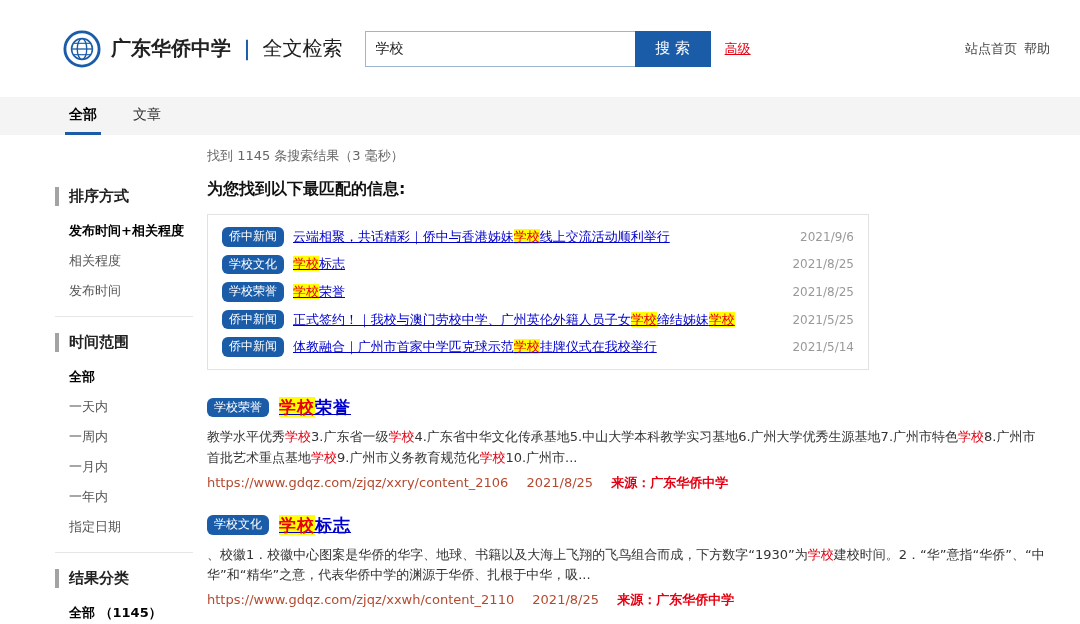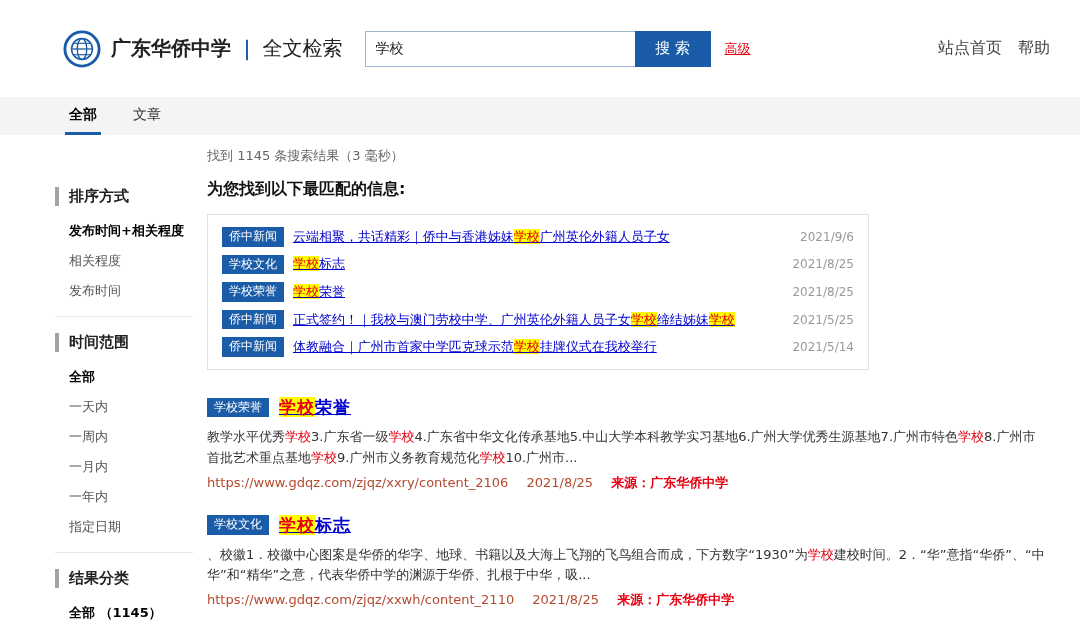--- a/index.html
+++ b/index.html
@@ -11,21 +11,21 @@
   .brand { display:flex; align-items:center; }
   .logo { width:38px; height:38px; flex:0 0 auto; }
   .brand-text { margin-left:10px; font-size:20px; color:#222; white-space:nowrap; }
   .site-name { font-weight:bold; color:#222; }
   .brand-sep { color:#1a5ca8; margin:0 6px; font-weight:bold; }
   .app-name { color:#222; }
   .searchbar { display:flex; align-items:center; margin-left:22px; }
   .search-input { width:270px; height:36px; border:1px solid #9db6cf; border-right:none; padding:0 10px; font-size:14px; color:#222; outline:none; font-family:inherit; }
   .search-btn { width:76px; height:36px; background:#1a5ca8; color:#fff; border:none; font-size:15px; cursor:pointer; font-family:inherit; white-space:nowrap; }
   .advanced-link { margin-left:14px; font-size:13px; color:#e60012; text-decoration:underline; cursor:pointer; }
-  .top-links { margin-left:auto; font-size:16px; color:#444; display:flex; gap:16px; align-items:flex-end; }
+  .top-links { margin-left:auto; font-size:13px; color:#444; display:flex; gap:7px; align-items:flex-end; }
   .top-links span { cursor:pointer; }
 
   
   .tabbar { height:38px; background:#f4f4f4; display:flex; align-items:stretch; padding-left:65px; }
   .tab { display:flex; align-items:center; padding:0 4px; margin-right:28px; font-size:14px; color:#333; cursor:pointer; border-bottom:3px solid transparent; }
   .tab.active { font-weight:bold; color:#000; border-bottom:3px solid #1a5ca8; }
 
   
   .content { display:flex; padding:0 35px 0 55px; }
   .sidebar { width:138px; flex:0 0 auto; padding-top:36px; }
@@ -37,21 +37,21 @@
   .side-title { font-size:15px; font-weight:bold; color:#222; border-left:4px solid #a3a3a3; padding-left:10px; margin-bottom:10px; }
   .side-item { font-size:13px; color:#555; padding:6px 0 6px 14px; cursor:pointer; white-space:nowrap; }
   .side-item.active { color:#000; font-weight:bold; }
 
   
   .results-summary { font-size:13px; color:#666; margin-bottom:14px; }
   .best-heading { font-size:16px; font-weight:bold; color:#111; margin-bottom:14px; }
 
   .best-box { width:662px; border:1px solid #e2e2e2; padding:8px 14px; margin-bottom:26px; }
   .bm-row { display:flex; align-items:center; padding:4px 0; }
-  .badge { display:inline-block; background:#1a5ca8; color:#fff; font-size:12px; line-height:1.3; padding:2px 7px; border-radius:0; white-space:nowrap; flex:0 0 auto; }
+  .badge { display:inline-block; background:#1a5ca8; color:#fff; font-size:12px; line-height:1.3; padding:2px 7px; border-radius:6px; white-space:nowrap; flex:0 0 auto; }
   .bm-link { margin-left:9px; font-size:13px; color:#0000cc; text-decoration:underline; cursor:pointer; white-space:nowrap; overflow:hidden; }
   .bm-date { margin-left:auto; padding-left:12px; font-size:12px; color:#999; flex:0 0 auto;text-align:center; }
 
   .hl { color:#e60012; background:#ffff00; }
   .snippet .hl { background:transparent; }
 
   .result { margin-bottom:22px; max-width:845px; }
   .result-head { display:flex; align-items:center; margin-bottom:8px; }
   .result-title { margin-left:10px; font-size:17px; font-weight:bold; letter-spacing:1px; color:#0000cc; text-decoration:underline; cursor:pointer; white-space:nowrap; }
   .snippet { font-size:13px; color:#333; line-height:1.6; margin-bottom:5px; }
@@ -119,21 +119,21 @@
       </div>
     </div>
 
     <div class="main">
       <div class="results-summary">找到 1145 条搜索结果（3 毫秒）</div>
       <div class="best-heading">为您找到以下最匹配的信息:</div>
 
       <div class="best-box">
         <div class="bm-row">
           <span class="badge">侨中新闻</span>
-          <a class="bm-link"><span>云端相聚，共话精彩｜侨中与香港姊妹</span><span class="hl">学校</span><span>广州英伦外籍人员子女</span></a>
+          <a class="bm-link"><span>云端相聚，共话精彩｜侨中与香港姊妹</span><span class="hl">学校</span><span>线上交流活动顺利举行</span></a>
           <span class="bm-date">2021/9/6</span>
         </div>
         <div class="bm-row">
           <span class="badge">学校文化</span>
           <a class="bm-link"><span class="hl">学校</span><span>标志</span></a>
           <span class="bm-date">2021/8/25</span>
         </div>
         <div class="bm-row">
           <span class="badge">学校荣誉</span>
           <a class="bm-link"><span class="hl">学校</span><span>荣誉</span></a>

